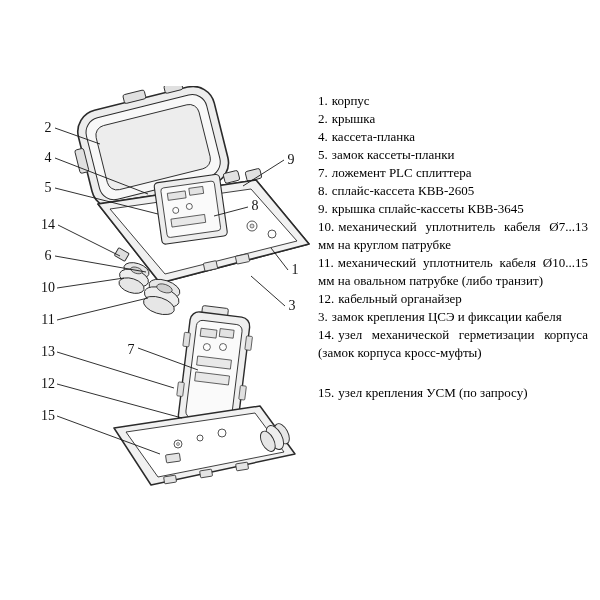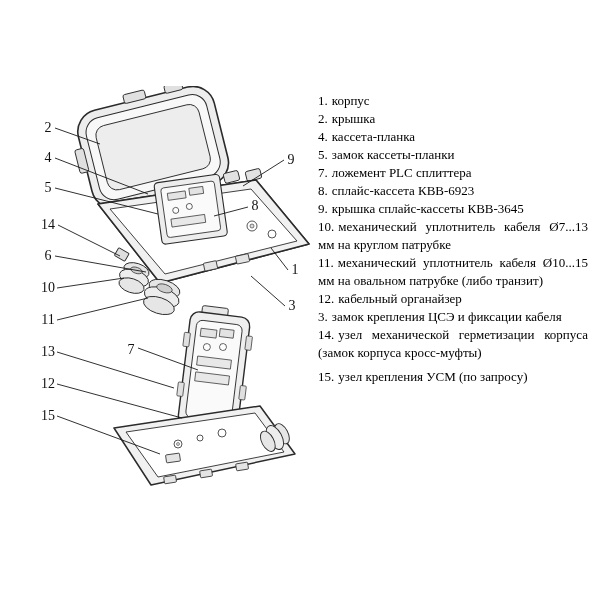--- a/index.html
+++ b/index.html
@@ -4,21 +4,21 @@
 <style>
   html,body{margin:0;padding:0;}
   body{background:#ffffff;font-family:"Liberation Serif", serif;}
   .page{position:relative;width:600px;height:600px;background:#ffffff;overflow:hidden;}
   .diagram-wrap{position:absolute;left:8px;top:86px;width:310px;height:430px;}
   svg{display:block;}
   .legend{position:absolute;left:318px;top:92px;width:270px;color:#000;
           font-family:"Liberation Serif", serif;font-size:13px;line-height:18px;}
   .legend-item{text-align:justify;}
   .legend-item .num{margin-right:4px;}
-  .legend-item.spaced{margin-top:6px;}
+  .legend-item.spaced{margin-top:22px;}
   .callout-label{font-family:"Liberation Serif", serif;font-size:14px;fill:#111;}
   .leader{stroke:#1a1a1a;stroke-width:0.9;}
   .outline{fill:none;stroke:#2b2b2b;stroke-width:1.5;stroke-linejoin:round;}
 </style>
 </head>
 <body>
 
 <div class="page">
 
   <div class="diagram-wrap">
@@ -150,21 +150,21 @@
       </g>
     </svg>
   </div>
 
   <div class="legend">
     <div class="legend-item"><span class="num">1.</span><span class="txt">корпус</span></div>
     <div class="legend-item"><span class="num">2.</span><span class="txt">крышка</span></div>
     <div class="legend-item"><span class="num">4.</span><span class="txt">кассета-планка</span></div>
     <div class="legend-item"><span class="num">5.</span><span class="txt">замок кассеты-планки</span></div>
     <div class="legend-item"><span class="num">7.</span><span class="txt">ложемент PLC сплиттера</span></div>
-    <div class="legend-item"><span class="num">8.</span><span class="txt">сплайс-кассета КВВ-6923</span></div>
+    <div class="legend-item"><span class="num">8.</span><span class="txt">сплайс-кассета КВВ-2605</span></div>
     <div class="legend-item"><span class="num">9.</span><span class="txt">крышка сплайс-кассеты КВВ-3645</span></div>
     <div class="legend-item"><span class="num">10.</span><span class="txt">механический уплотнитель кабеля Ø7...13 мм на круглом патрубке</span></div>
     <div class="legend-item"><span class="num">11.</span><span class="txt">механический уплотнитель кабеля Ø10...15 мм на овальном патрубке (либо транзит)</span></div>
     <div class="legend-item"><span class="num">12.</span><span class="txt">кабельный органайзер</span></div>
     <div class="legend-item"><span class="num">3.</span><span class="txt">замок крепления ЦСЭ и фиксации кабеля</span></div>
     <div class="legend-item"><span class="num">14.</span><span class="txt">узел механической герметизации корпуса (замок корпуса кросс-муфты)</span></div>
     <div class="legend-item spaced"><span class="num">15.</span><span class="txt">узел крепления УСМ (по запросу)</span></div>
   </div>
 
 </div>

